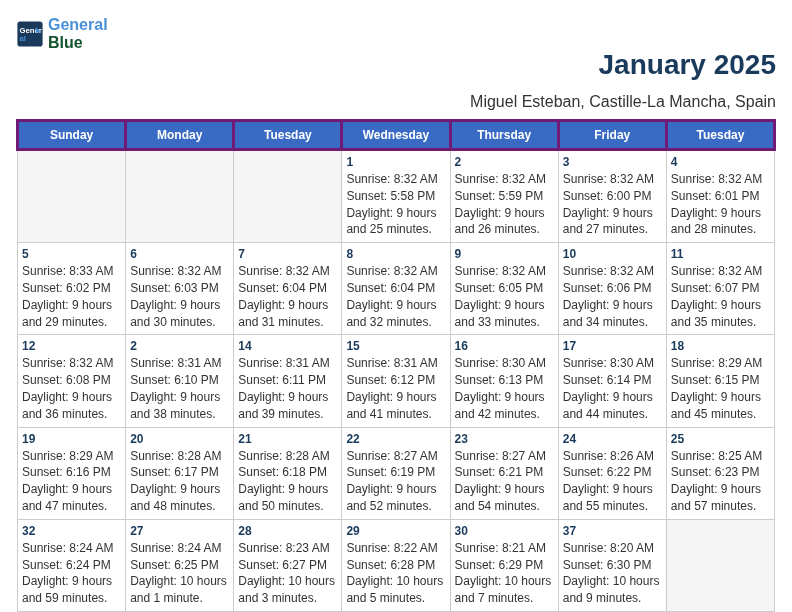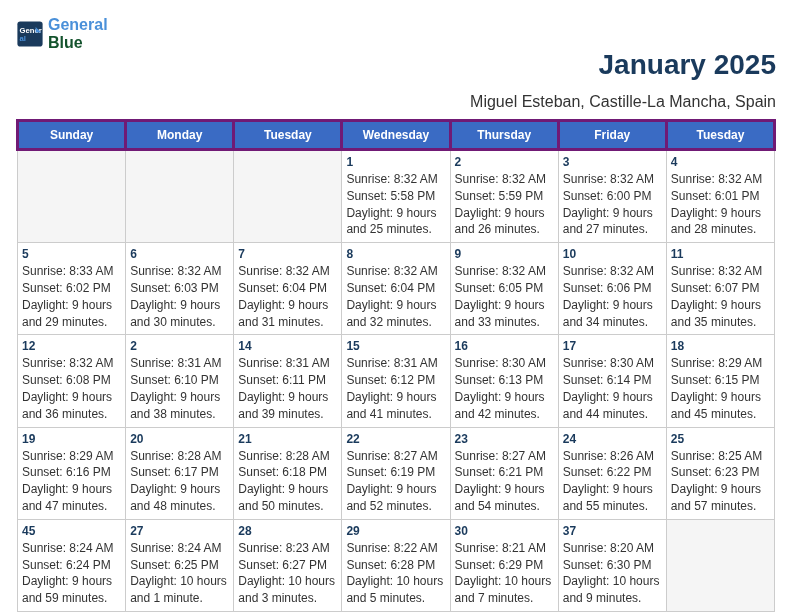--- a/index.html
+++ b/index.html
@@ -227,21 +227,21 @@
           <div class="day-number">24</div>
           <div class="day-info">Sunrise: 8:26 AM<br>Sunset: 6:22 PM<br>Daylight: 9 hours and 55 minutes.</div>
         </td>
         <td>
           <div class="day-number">25</div>
           <div class="day-info">Sunrise: 8:25 AM<br>Sunset: 6:23 PM<br>Daylight: 9 hours and 57 minutes.</div>
         </td>
       </tr>
       <tr>
         <td>
-          <div class="day-number">45</div>
+          <div class="day-number">32</div>
           <div class="day-info">Sunrise: 8:24 AM<br>Sunset: 6:24 PM<br>Daylight: 9 hours and 59 minutes.</div>
         </td>
         <td>
           <div class="day-number">27</div>
           <div class="day-info">Sunrise: 8:24 AM<br>Sunset: 6:25 PM<br>Daylight: 10 hours and 1 minute.</div>
         </td>
         <td>
           <div class="day-number">28</div>
           <div class="day-info">Sunrise: 8:23 AM<br>Sunset: 6:27 PM<br>Daylight: 10 hours and 3 minutes.</div>
         </td>

